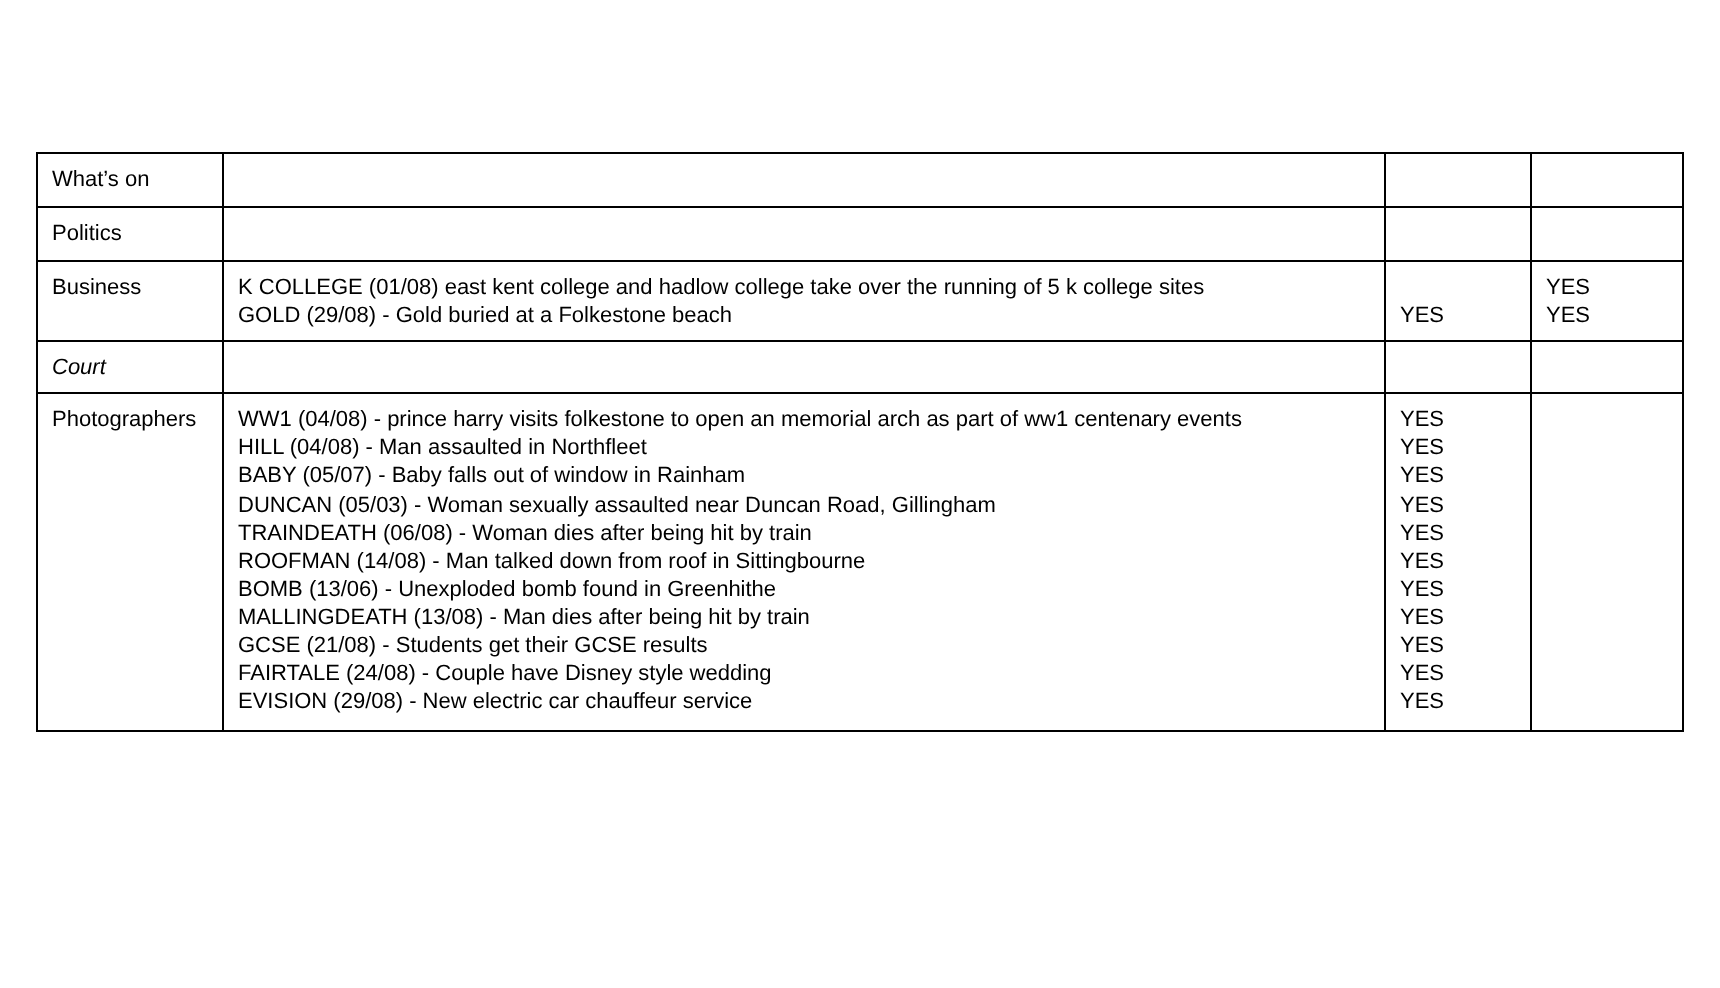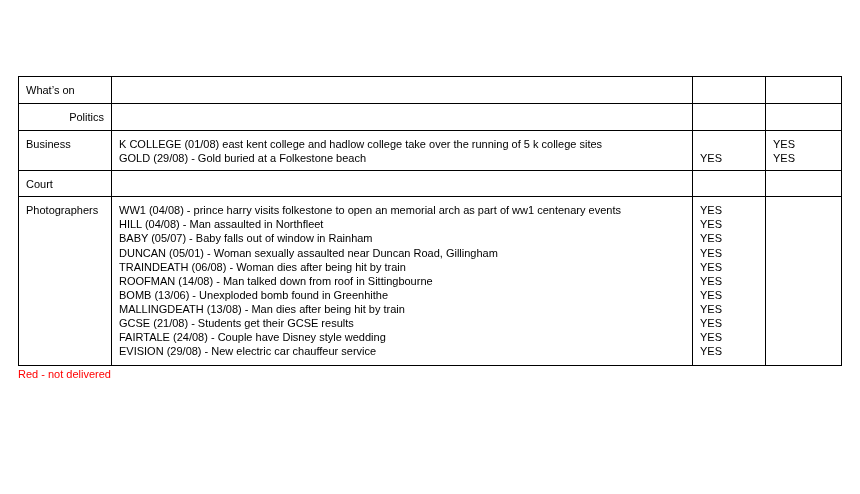--- a/index.html
+++ b/index.html
@@ -27,23 +27,23 @@
     vertical-align: top;
     padding: 6px 7px 5px 7px;
     overflow: hidden;
   }
   .line {
     line-height: 14.1px;
     min-height: 14.1px;
     white-space: nowrap;
   }
   .row-0 { height: 27px; }
-  .row-1 { height: 27px; text-align: right; }
+  .row-1 { height: 27px; }
   .row-2 { height: 40px; }
-  .row-3 { height: 26px; }
+  .row-3 { height: 26px; font-style: italic; }
   .row-4 { height: 169px; margin-top: 13px; }
   .footnotes {
     position: absolute;
     left: 18px;
     top: 367px;
   }
   .footnote-line {
     line-height: 15.5px;
   }
   .red-note { color: #FF0000; }
@@ -101,21 +101,21 @@
         <td></td>
       </tr>
       <tr class="row-4">
         <td>
           <div class="line">Photographers</div>
         </td>
         <td>
           <div class="line">WW1 (04/08) - prince harry visits folkestone to open an memorial arch as part of ww1 centenary events</div>
           <div class="line">HILL (04/08) - Man assaulted in Northfleet</div>
           <div class="line">BABY (05/07) - Baby falls out of window in Rainham</div>
-          <div class="line">DUNCAN (05/01) - Woman sexually assaulted near Duncan Road, Gillingham</div>
+          <div class="line">DUNCAN (05/03) - Woman sexually assaulted near Duncan Road, Gillingham</div>
           <div class="line">TRAINDEATH (06/08) - Woman dies after being hit by train</div>
           <div class="line">ROOFMAN (14/08) - Man talked down from roof in Sittingbourne</div>
           <div class="line">BOMB (13/06) - Unexploded bomb found in Greenhithe</div>
           <div class="line">MALLINGDEATH (13/08) - Man dies after being hit by train</div>
           <div class="line">GCSE (21/08) - Students get their GCSE results</div>
           <div class="line">FAIRTALE (24/08) - Couple have Disney style wedding</div>
           <div class="line">EVISION (29/08) - New electric car chauffeur service</div>
         </td>
         <td>
           <div class="line">YES</div>
@@ -129,14 +129,13 @@
           <div class="line">YES</div>
           <div class="line">YES</div>
           <div class="line">YES</div>
         </td>
         <td></td>
       </tr>
     </tbody>
 </table>
 
 <div class="footnotes">
-  <div class="footnote-line red-note">Red - not delivered</div>
 </div>
 
 </body></html>

